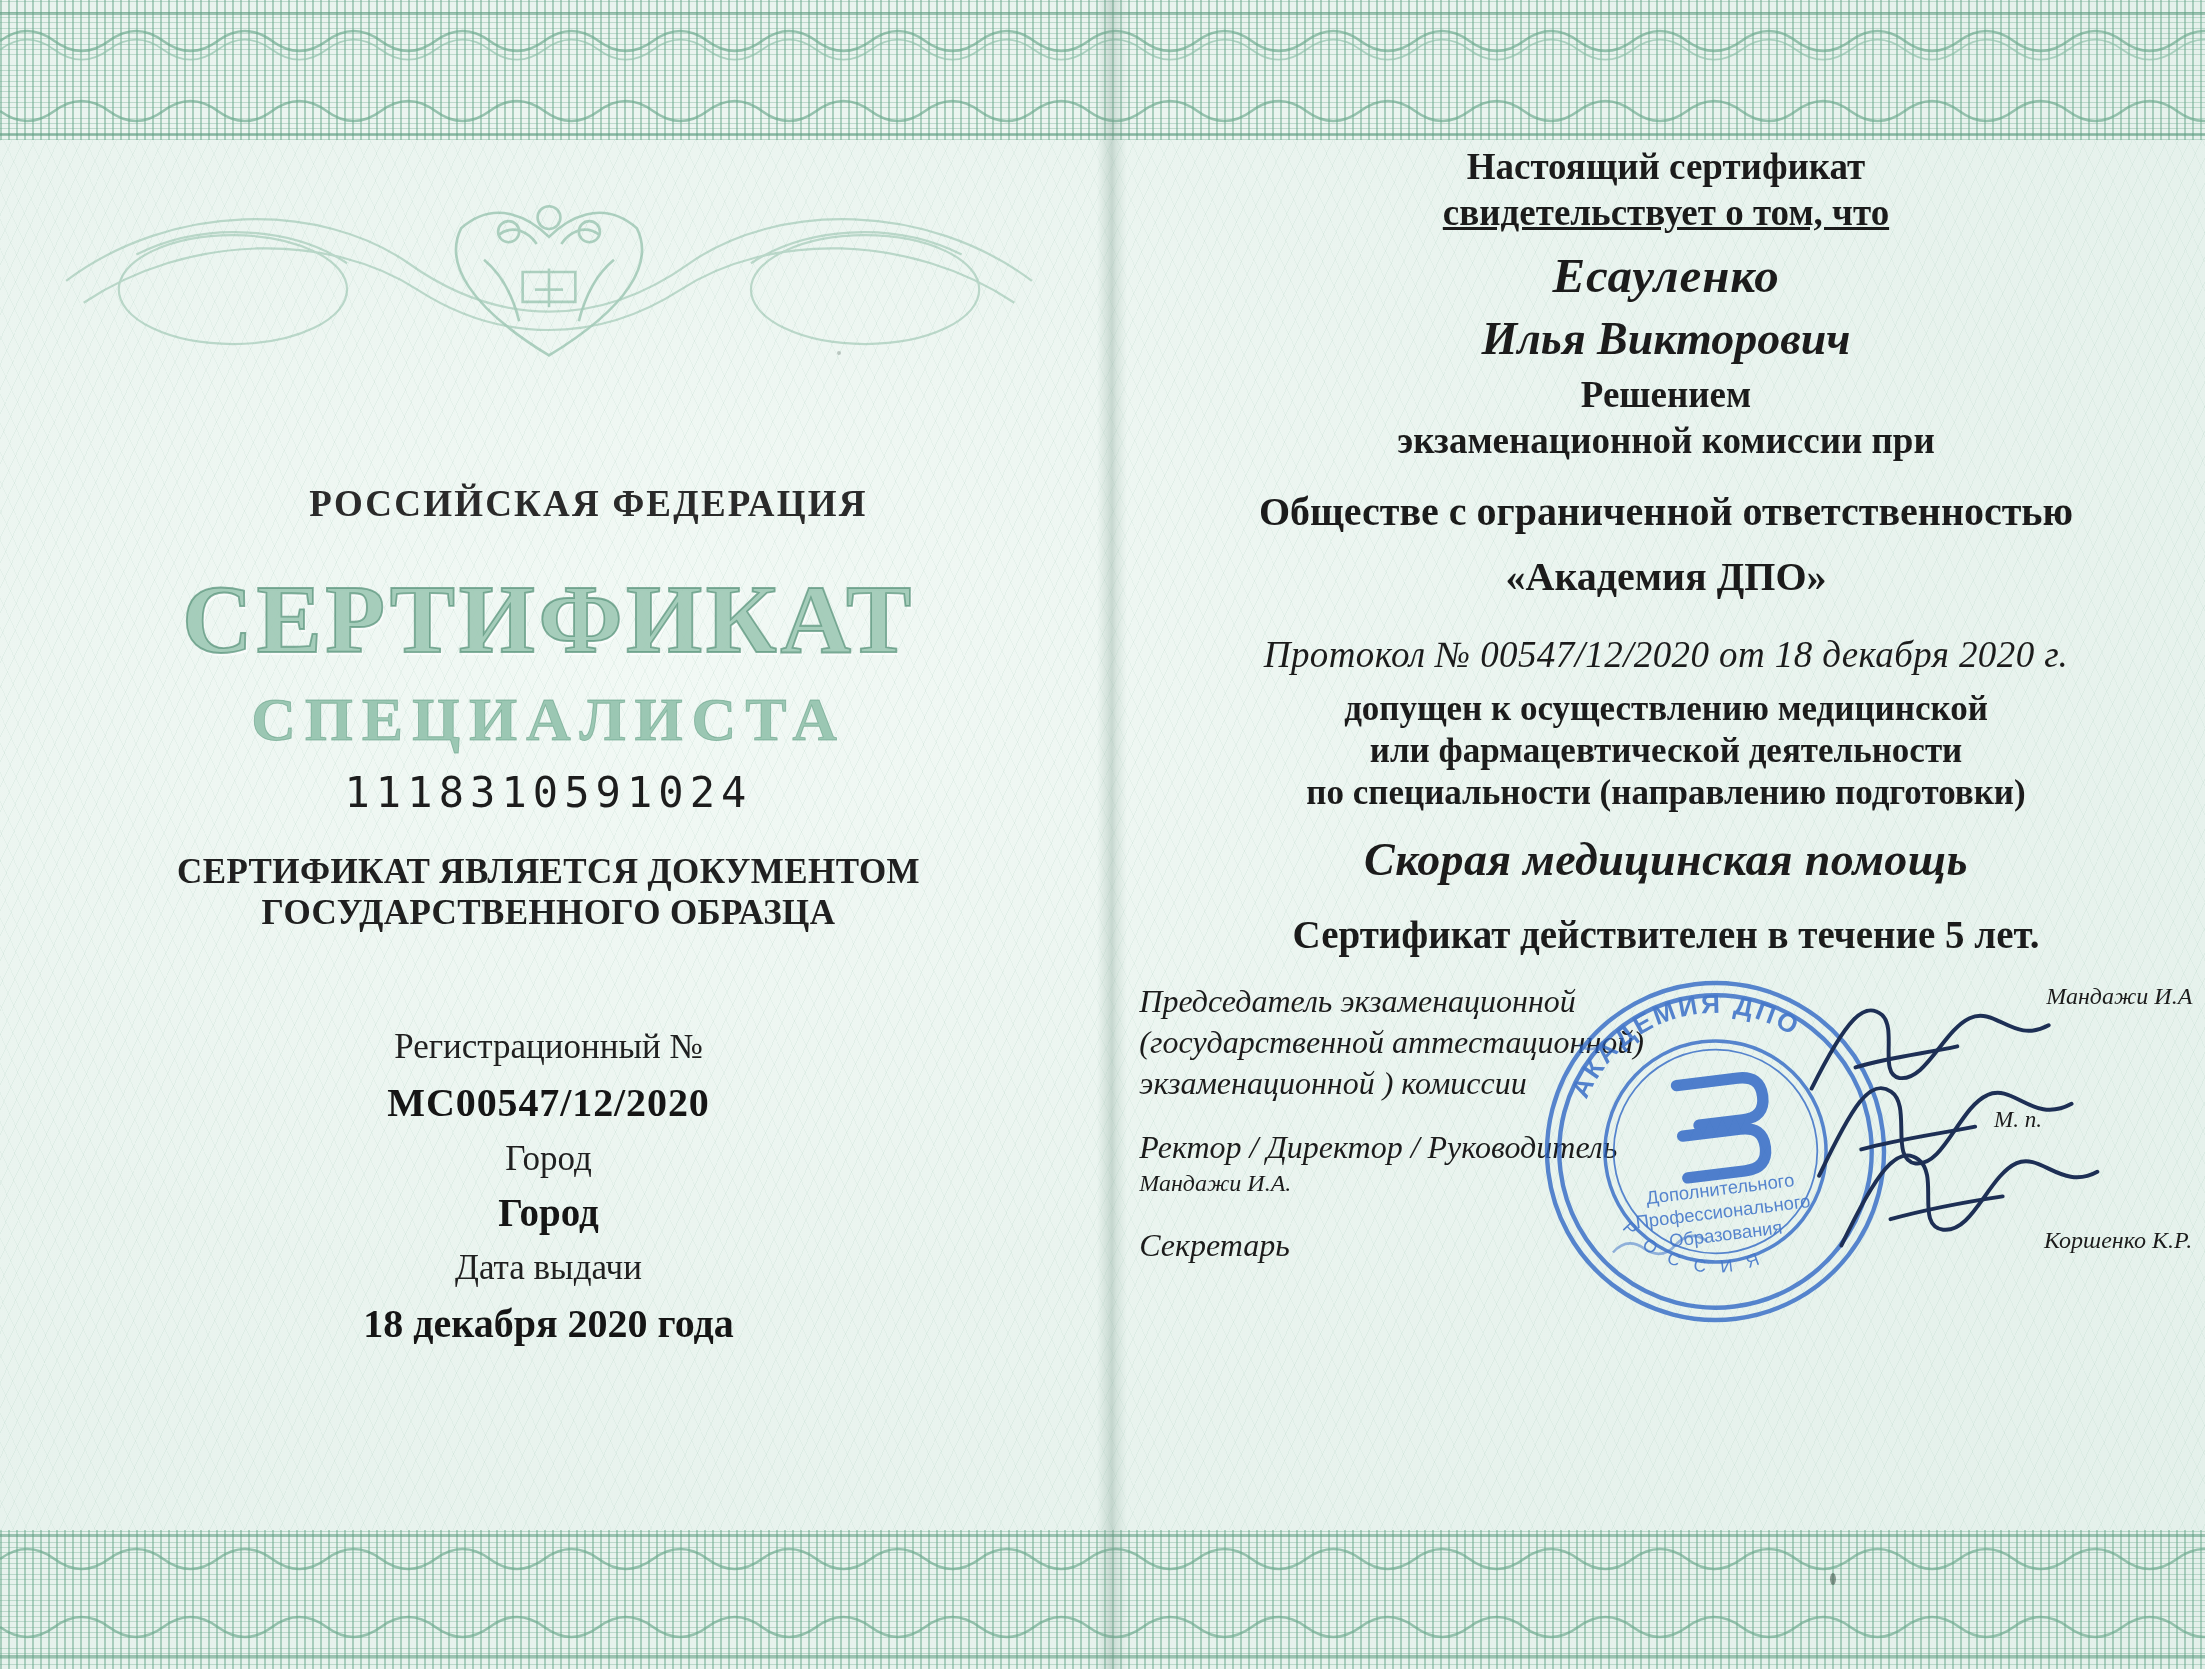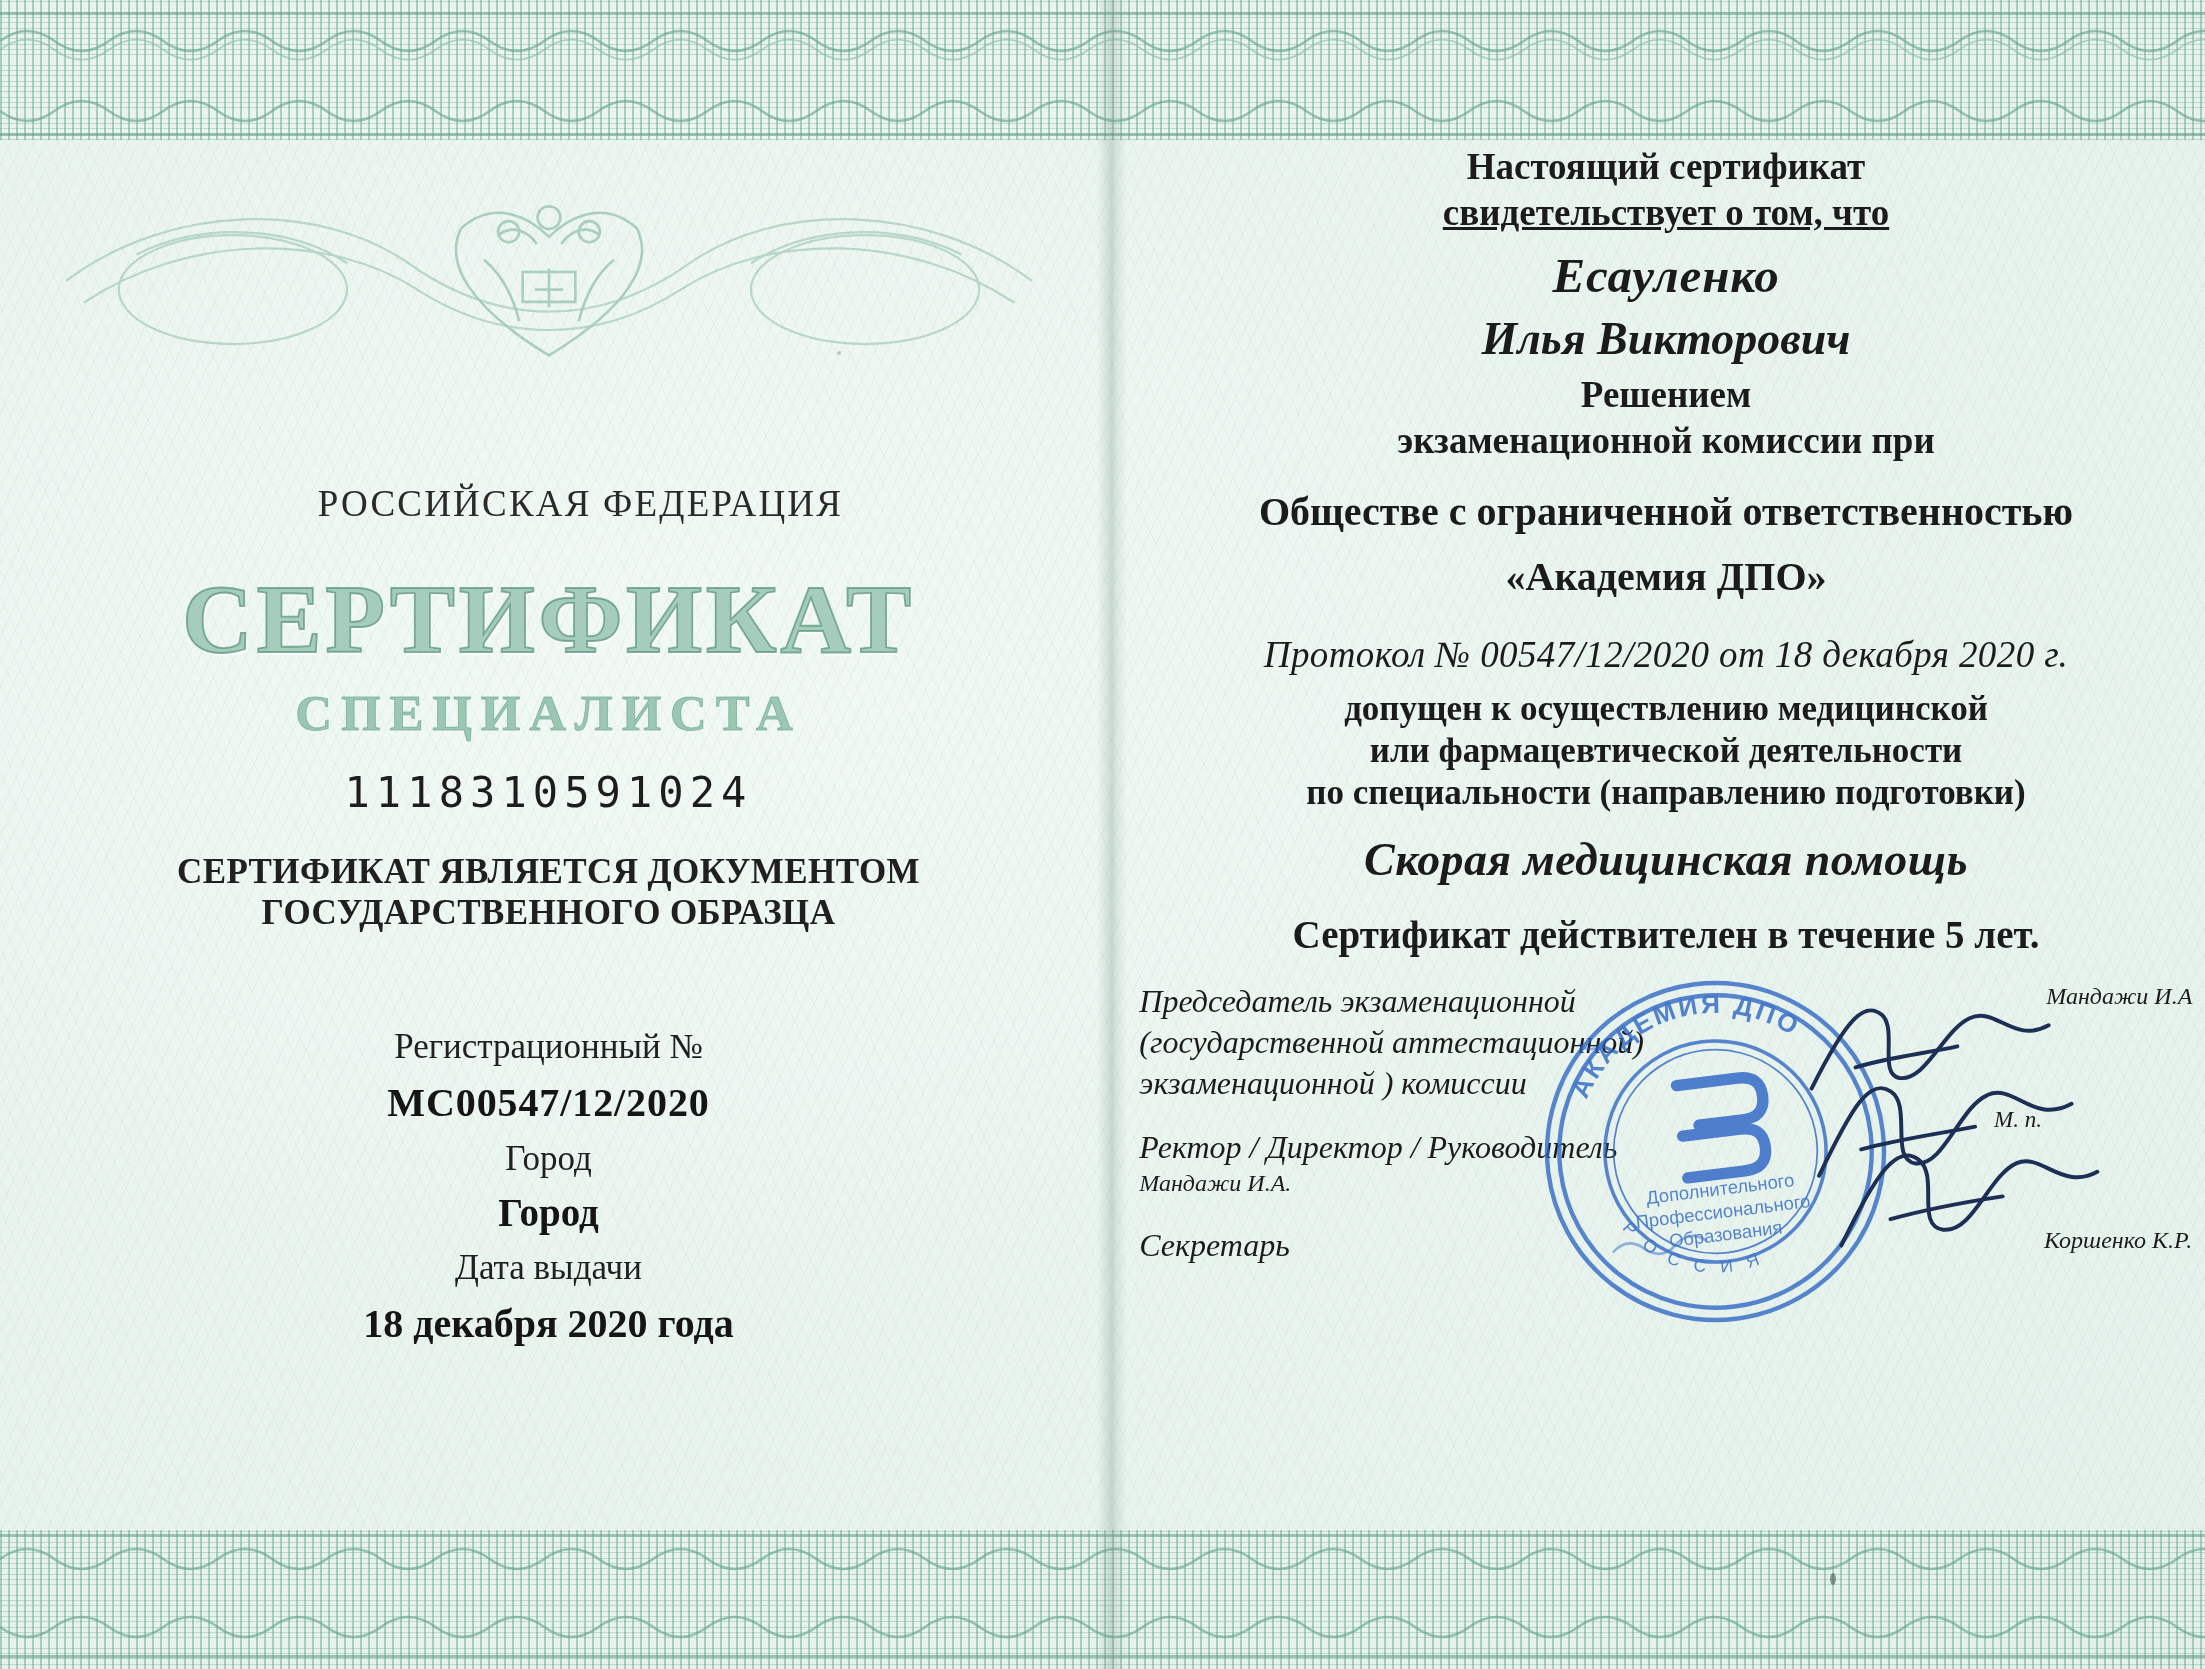--- a/index.html
+++ b/index.html
@@ -128,25 +128,25 @@
     left: 50%;
     transform: translateX(-50%);
     width: 1036px;
     height: 290px;
     opacity: .55;
   }
 
   .country {
     position: absolute;
     top: 342px;
-    left: 0;
+    left: 8px;
     width: 100%;
     font-size: 37px;
     letter-spacing: 2.2px;
-    font-weight: 400;
+    font-weight: 700;
     color: #2a2a2a;
     padding-left: 32px;
   }
 
   .title-main {
     position: absolute;
     top: 423px;
     left: 0;
     width: 100%;
     font-size: 98px;
@@ -155,21 +155,21 @@
     color: rgba(150,196,175,0.85);
     -webkit-text-stroke: 1.8px rgba(92,150,125,0.75);
     text-shadow: 1.8px 2.6px 0 rgba(255,255,255,0.65);
   }
 
   .title-sub {
     position: absolute;
     top: 544px;
     left: 0;
     width: 100%;
-    font-size: 51px;
+    font-size: 62px;
     font-weight: 700;
     letter-spacing: 8.8px;
     color: rgba(150,196,175,0.95);
     -webkit-text-stroke: 0.9px rgba(100,158,133,0.6);
   }
 
   .serial {
     position: absolute;
     top: 628px;
     left: 0;

